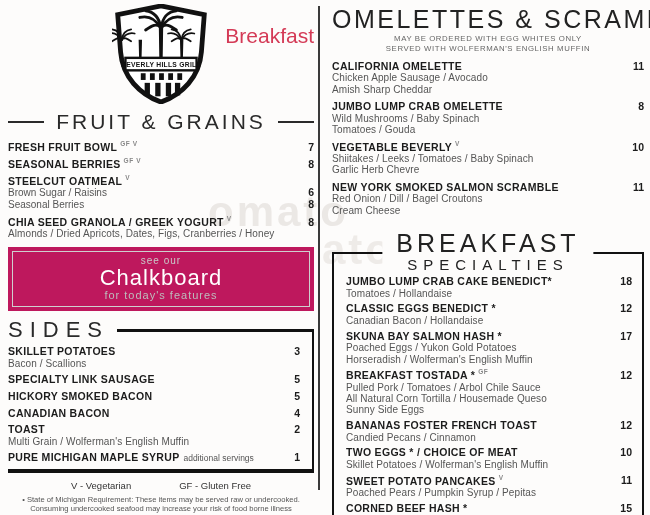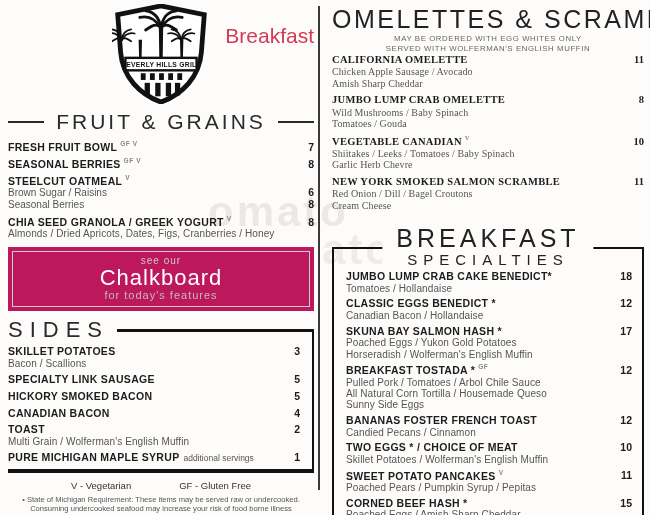--- a/index.html
+++ b/index.html
@@ -49,21 +49,21 @@
   .sides-rule{flex:1;height:2.5px;background:#111;}
   .sides .mi{padding-right:14px;}
 
   
   .legend{display:flex;justify-content:center;gap:48px;font-size:9.5px;color:#333;margin-top:7px;}
   .disclaimer{font-size:7.6px;color:#555;text-align:center;line-height:1.2;margin:4px 10px 3px;}
 
   
   .oms-title{font-size:25px;letter-spacing:2.5px;color:#222;text-align:center;white-space:nowrap;line-height:1.05;margin-bottom:2px;}
   .oms-sub{font-size:7.8px;color:#666;text-align:center;letter-spacing:0.6px;line-height:1.25;}
-  .oms-items{font-family:Liberation Serif, serif;}
+  .oms-items{margin-top:6px;}
   .col-right .mi{margin-bottom:5px;}
 
   .spec{position:relative;border:2.5px solid #111;margin-top:36px;padding:21px 10px 4px 12px;}
   .spec-title{position:absolute;left:50%;top:0;transform:translate(-50%,-55%);background:#fdfcfb;padding:0 14px;text-align:center;line-height:1;white-space:nowrap;}
   .spec-t1{font-size:25px;letter-spacing:4px;color:#222;}
   .spec-t2{font-size:15px;letter-spacing:6px;color:#222;margin-top:1px;}
   .spec .mi{margin-bottom:3.5px;}
 </style>
 </head>
 <body>
@@ -232,21 +232,21 @@
       <div class="mi">
         <div class="mi-row">
           <span class="mi-name">JUMBO LUMP CRAB OMELETTE</span>
           <span class="mi-price">8</span>
         </div>
         <div class="mi-desc">Wild Mushrooms / Baby Spinach</div>
         <div class="mi-desc">Tomatoes / Gouda</div>
       </div>
       <div class="mi">
         <div class="mi-row">
-          <span class="mi-name"><span>VEGETABLE CANADIAN</span><span class="tg">V</span></span>
+          <span class="mi-name"><span>VEGETABLE BEVERLY</span><span class="tg">V</span></span>
           <span class="mi-price">10</span>
         </div>
         <div class="mi-desc">Shiitakes / Leeks / Tomatoes / Baby Spinach</div>
         <div class="mi-desc">Garlic Herb Chevre</div>
       </div>
       <div class="mi">
         <div class="mi-row">
           <span class="mi-name">NEW YORK SMOKED SALMON SCRAMBLE</span>
           <span class="mi-price">11</span>
         </div>

